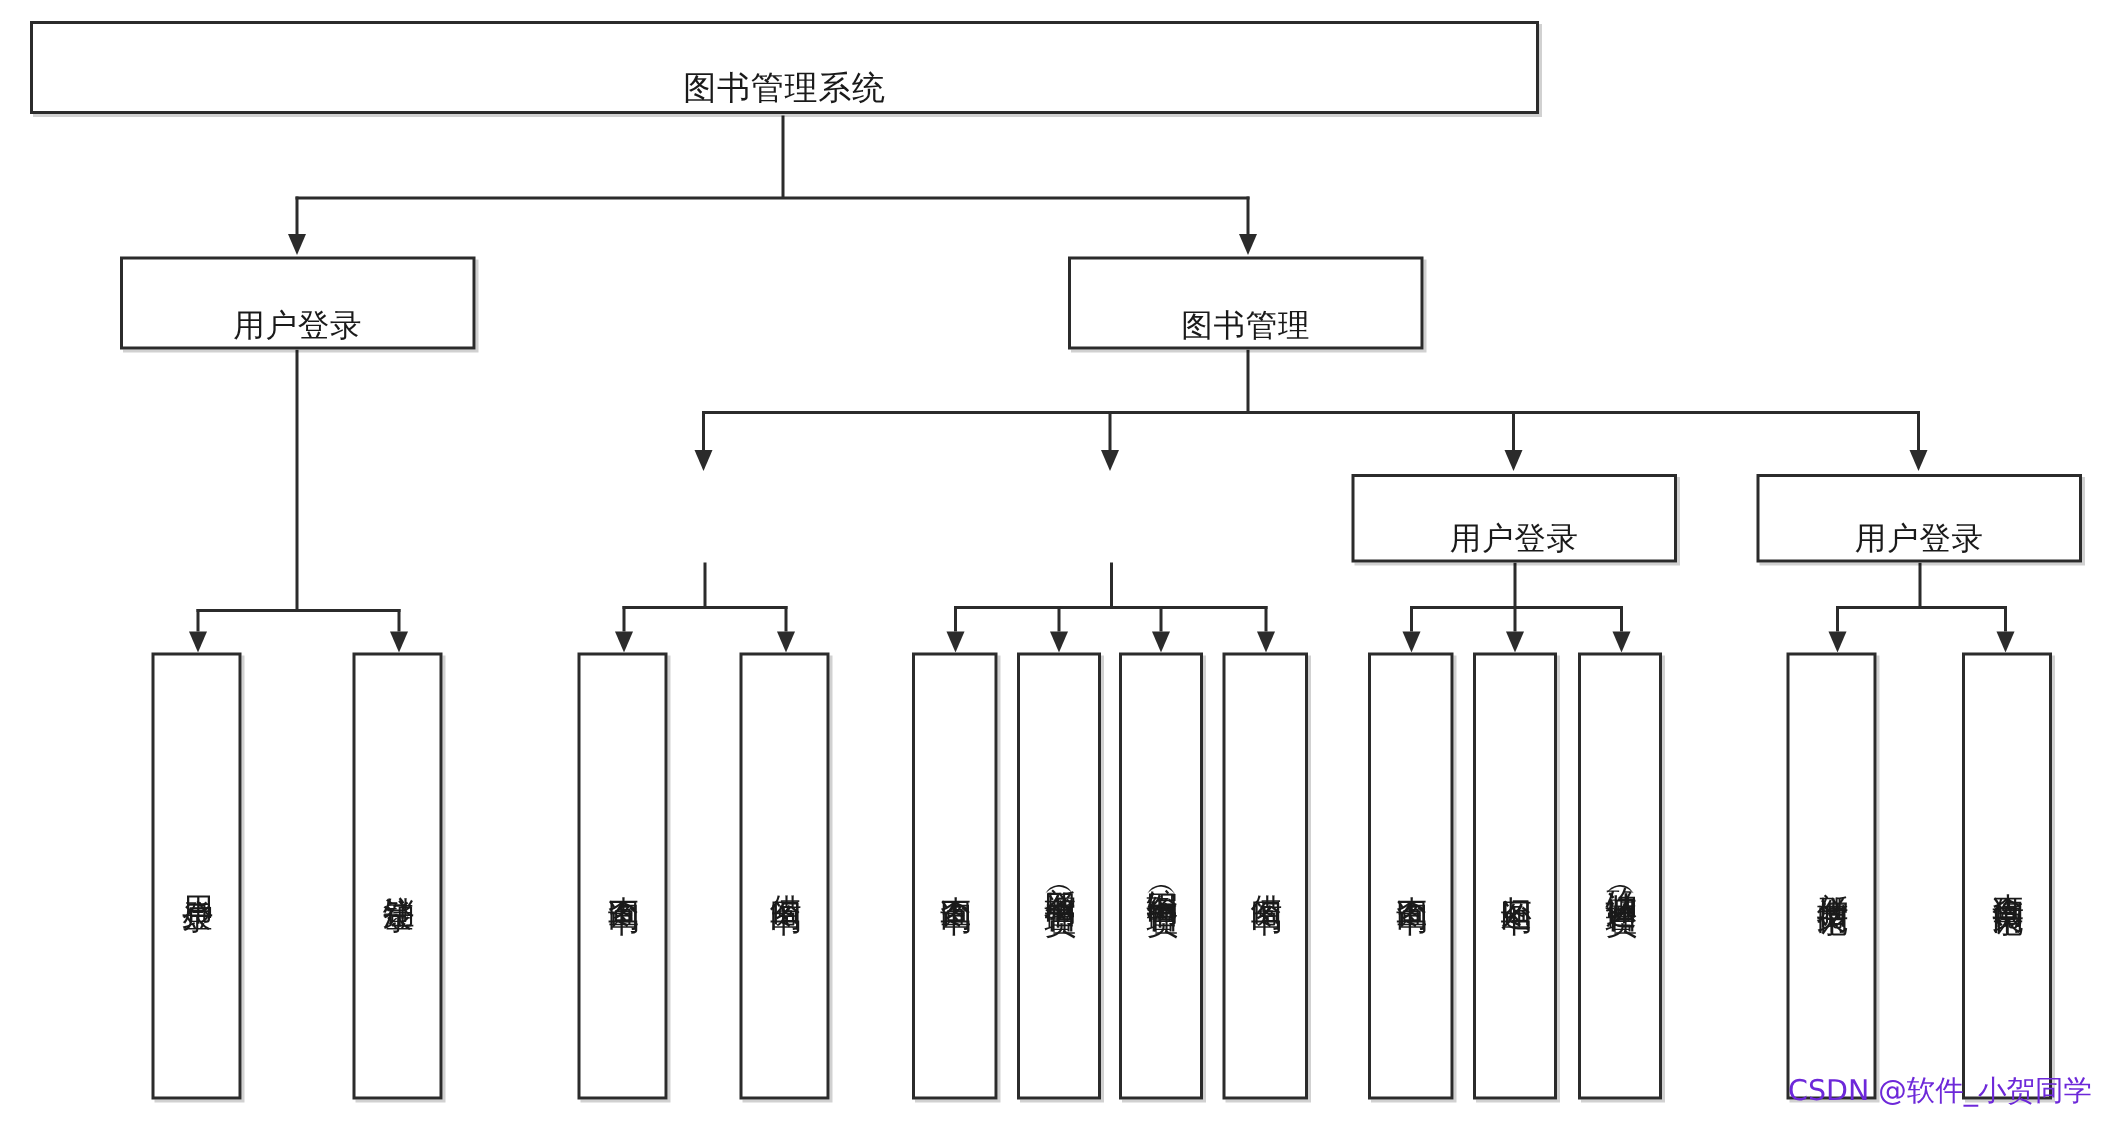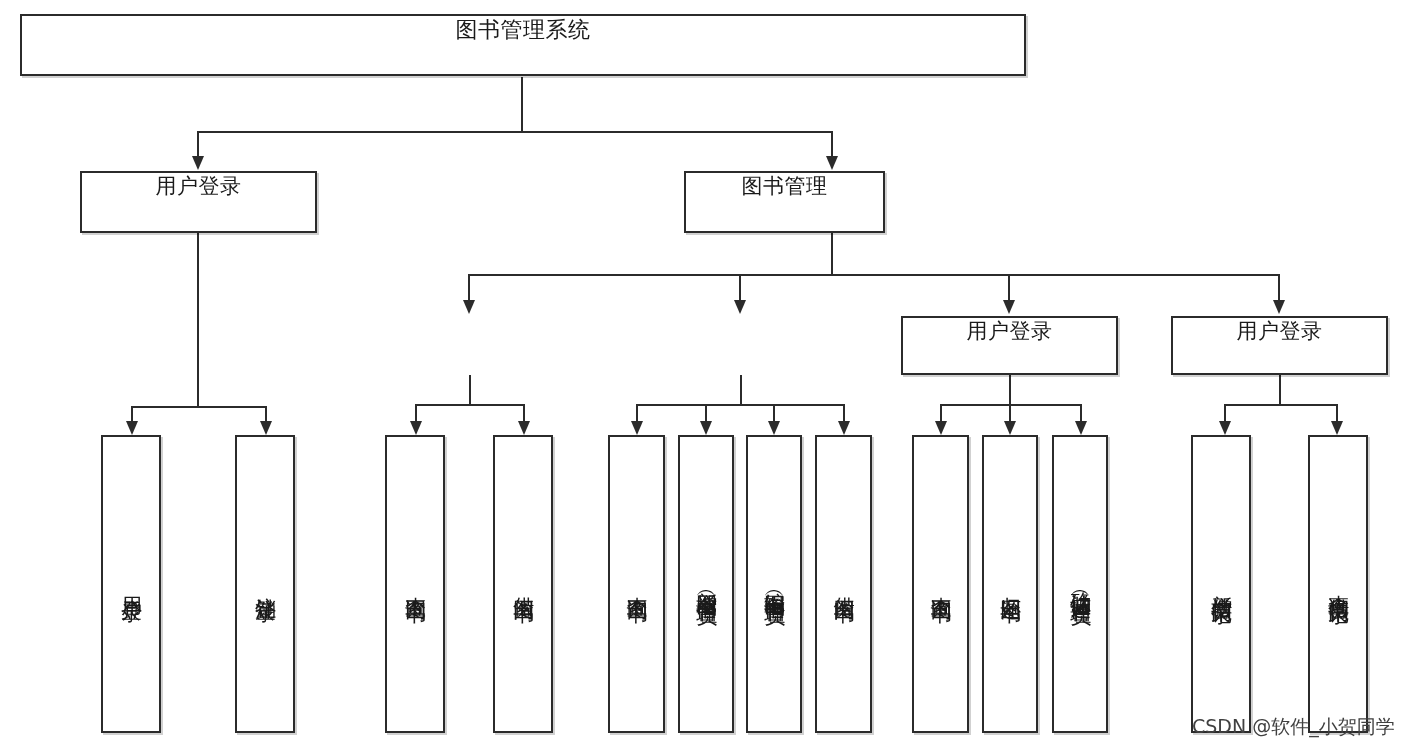--- a/index.html
+++ b/index.html
@@ -17,21 +17,21 @@
     height: 747px;
     background: #ffffff;
     overflow: hidden;
   }
   .node {
     position: absolute;
     box-sizing: border-box;
     background: #ffffff;
     border: 2px solid #2b2b2b;
     display: flex;
-    align-items: flex-start;
+    align-items: flex-end;
     justify-content: center;
     box-shadow: 2px 2px 0 rgba(0,0,0,0.18);
   }
   .node-label {
     color: #1a1a1a;
     font-size: 21px;
     line-height: 1.28;
     letter-spacing: 0.5px;
     text-align: center;
     white-space: nowrap;
@@ -71,21 +71,21 @@
     position: absolute;
     width: 0;
     height: 0;
     border-left: 6px solid transparent;
     border-right: 6px solid transparent;
     border-top: 14px solid #2b2b2b;
   }
 
   .watermark {
     position: absolute;
-    color: #404040;
+    color: #6d28d9;
     font-size: 19px;
     white-space: nowrap;
     user-select: none;
   }
 </style>
 </head>
 <body>
 
 <div id="canvas">
 
@@ -148,21 +148,21 @@
   <div class="arrow" style="left:1219px; top:421px;"></div>
   <div class="arrow" style="left:1331px; top:421px;"></div>
 
   <div class="node h root" style="left:20px; top:14px; width:1006px; height:62px;">
     <span class="node-label">图书管理系统</span>
   </div>
 
   <div class="node h" style="left:80px; top:171px; width:237px; height:62px;">
     <span class="node-label">用户登录</span>
   </div>
-  <div class="node h" style="left:684px; top:171px; width:201px; height:62px;">
+  <div class="node h" style="left:712px; top:171px; width:237px; height:62px;">
     <span class="node-label">图书管理</span>
   </div>
 
   <div class="node h" style="left:901px; top:316px; width:217px; height:59px;">
     <span class="node-label">用户登录</span>
   </div>
   <div class="node h" style="left:1171px; top:316px; width:217px; height:59px;">
     <span class="node-label">用户登录</span>
   </div>
 

